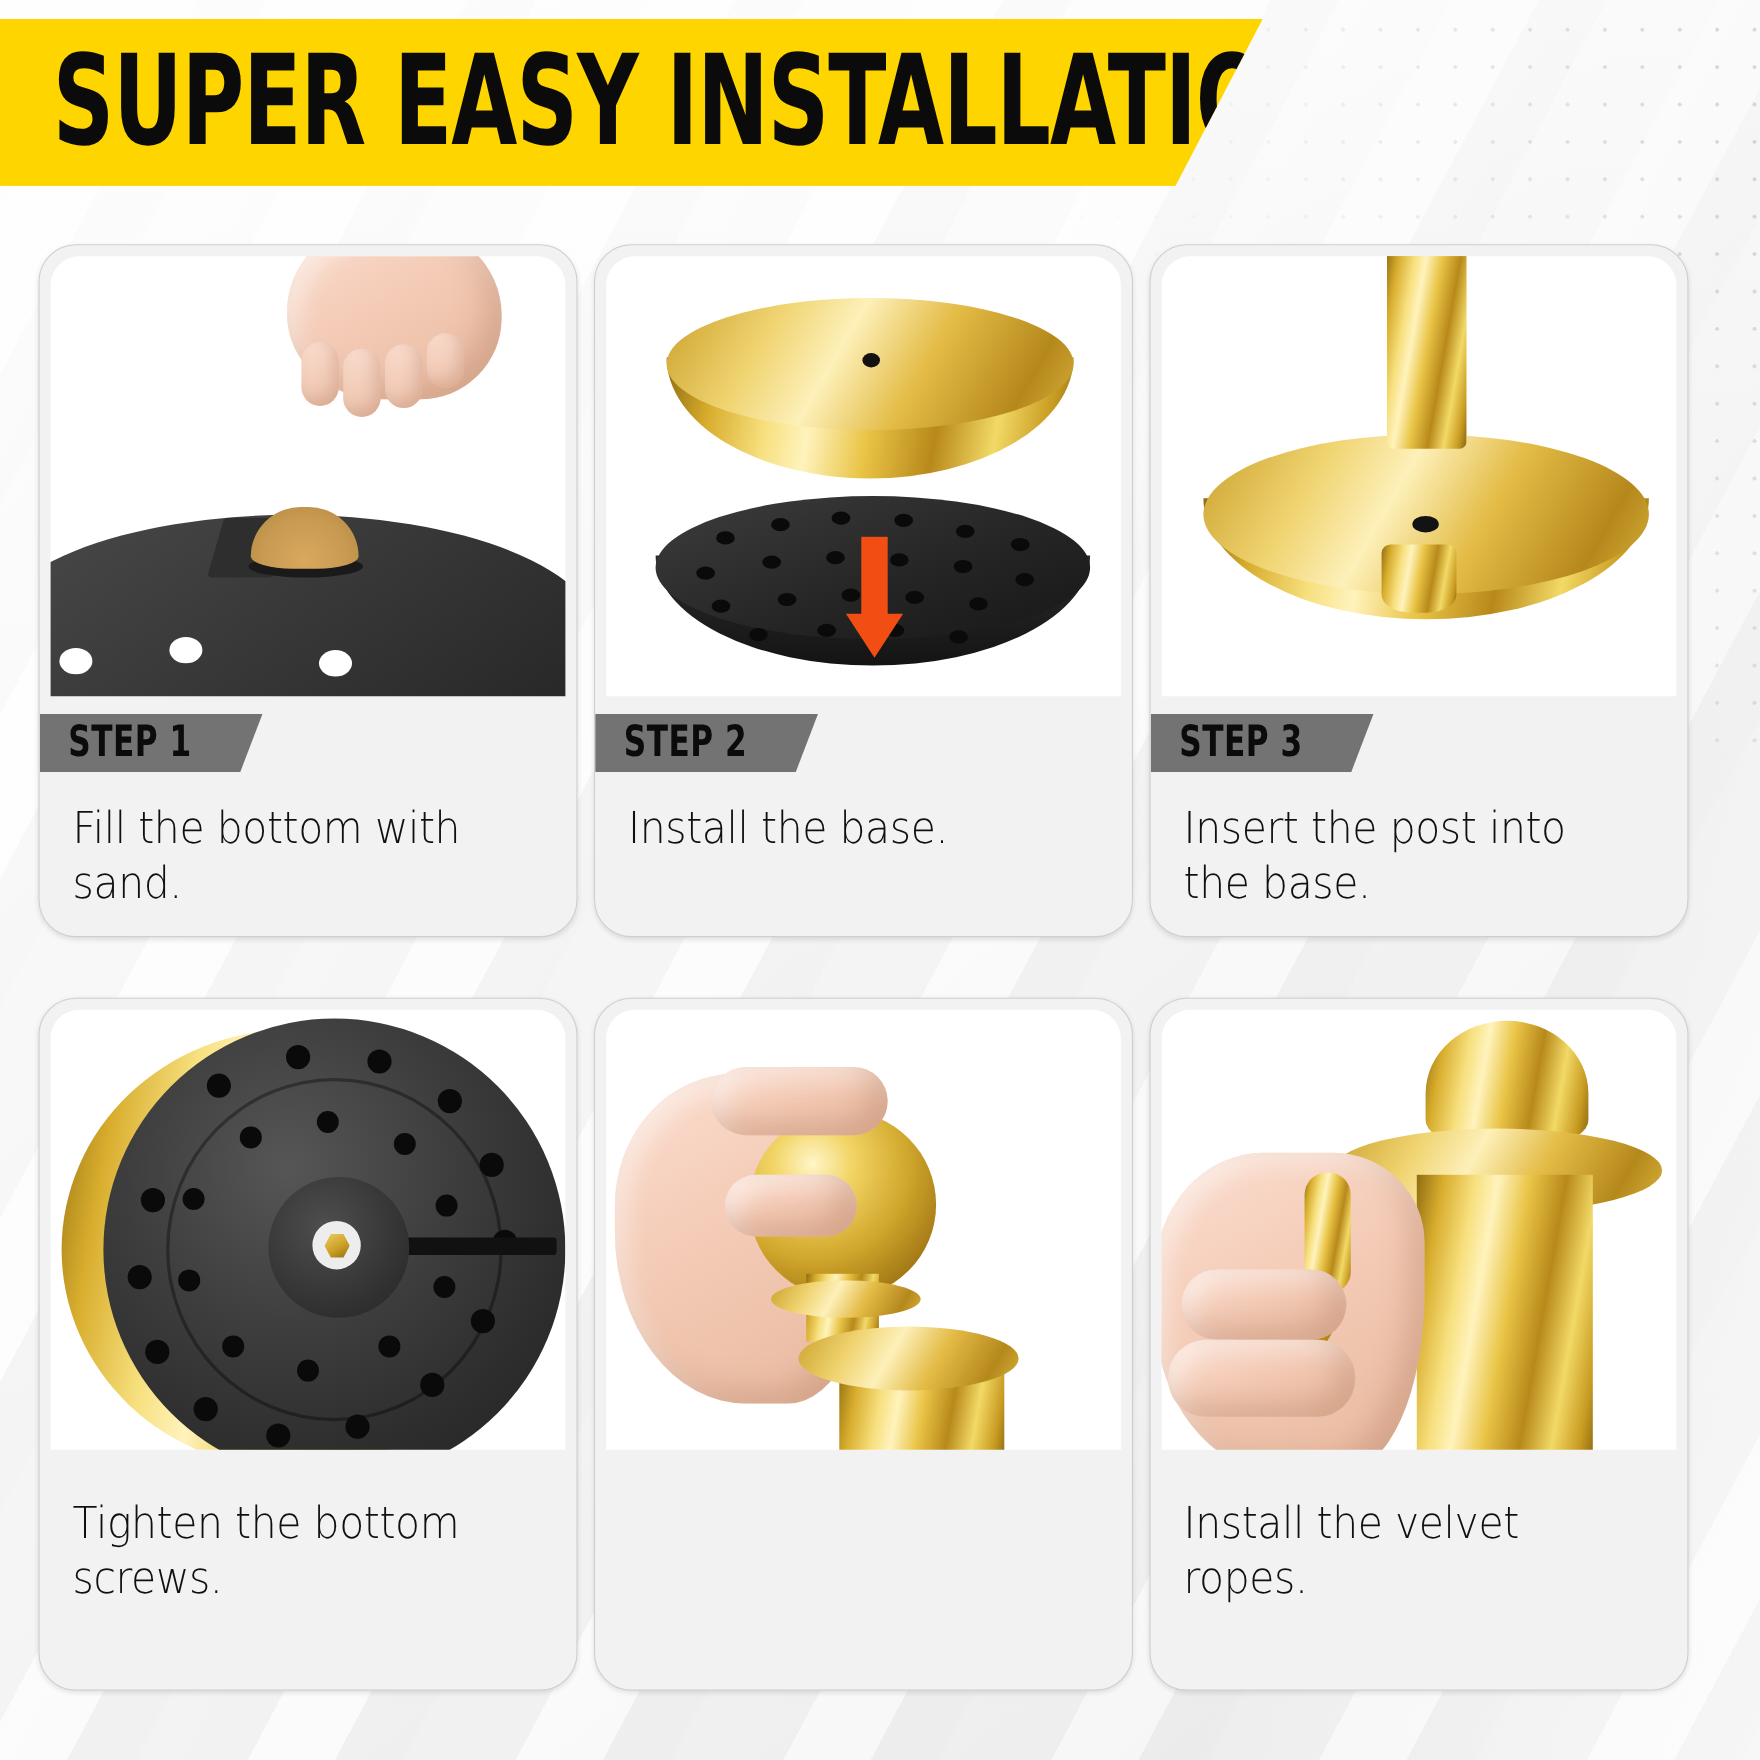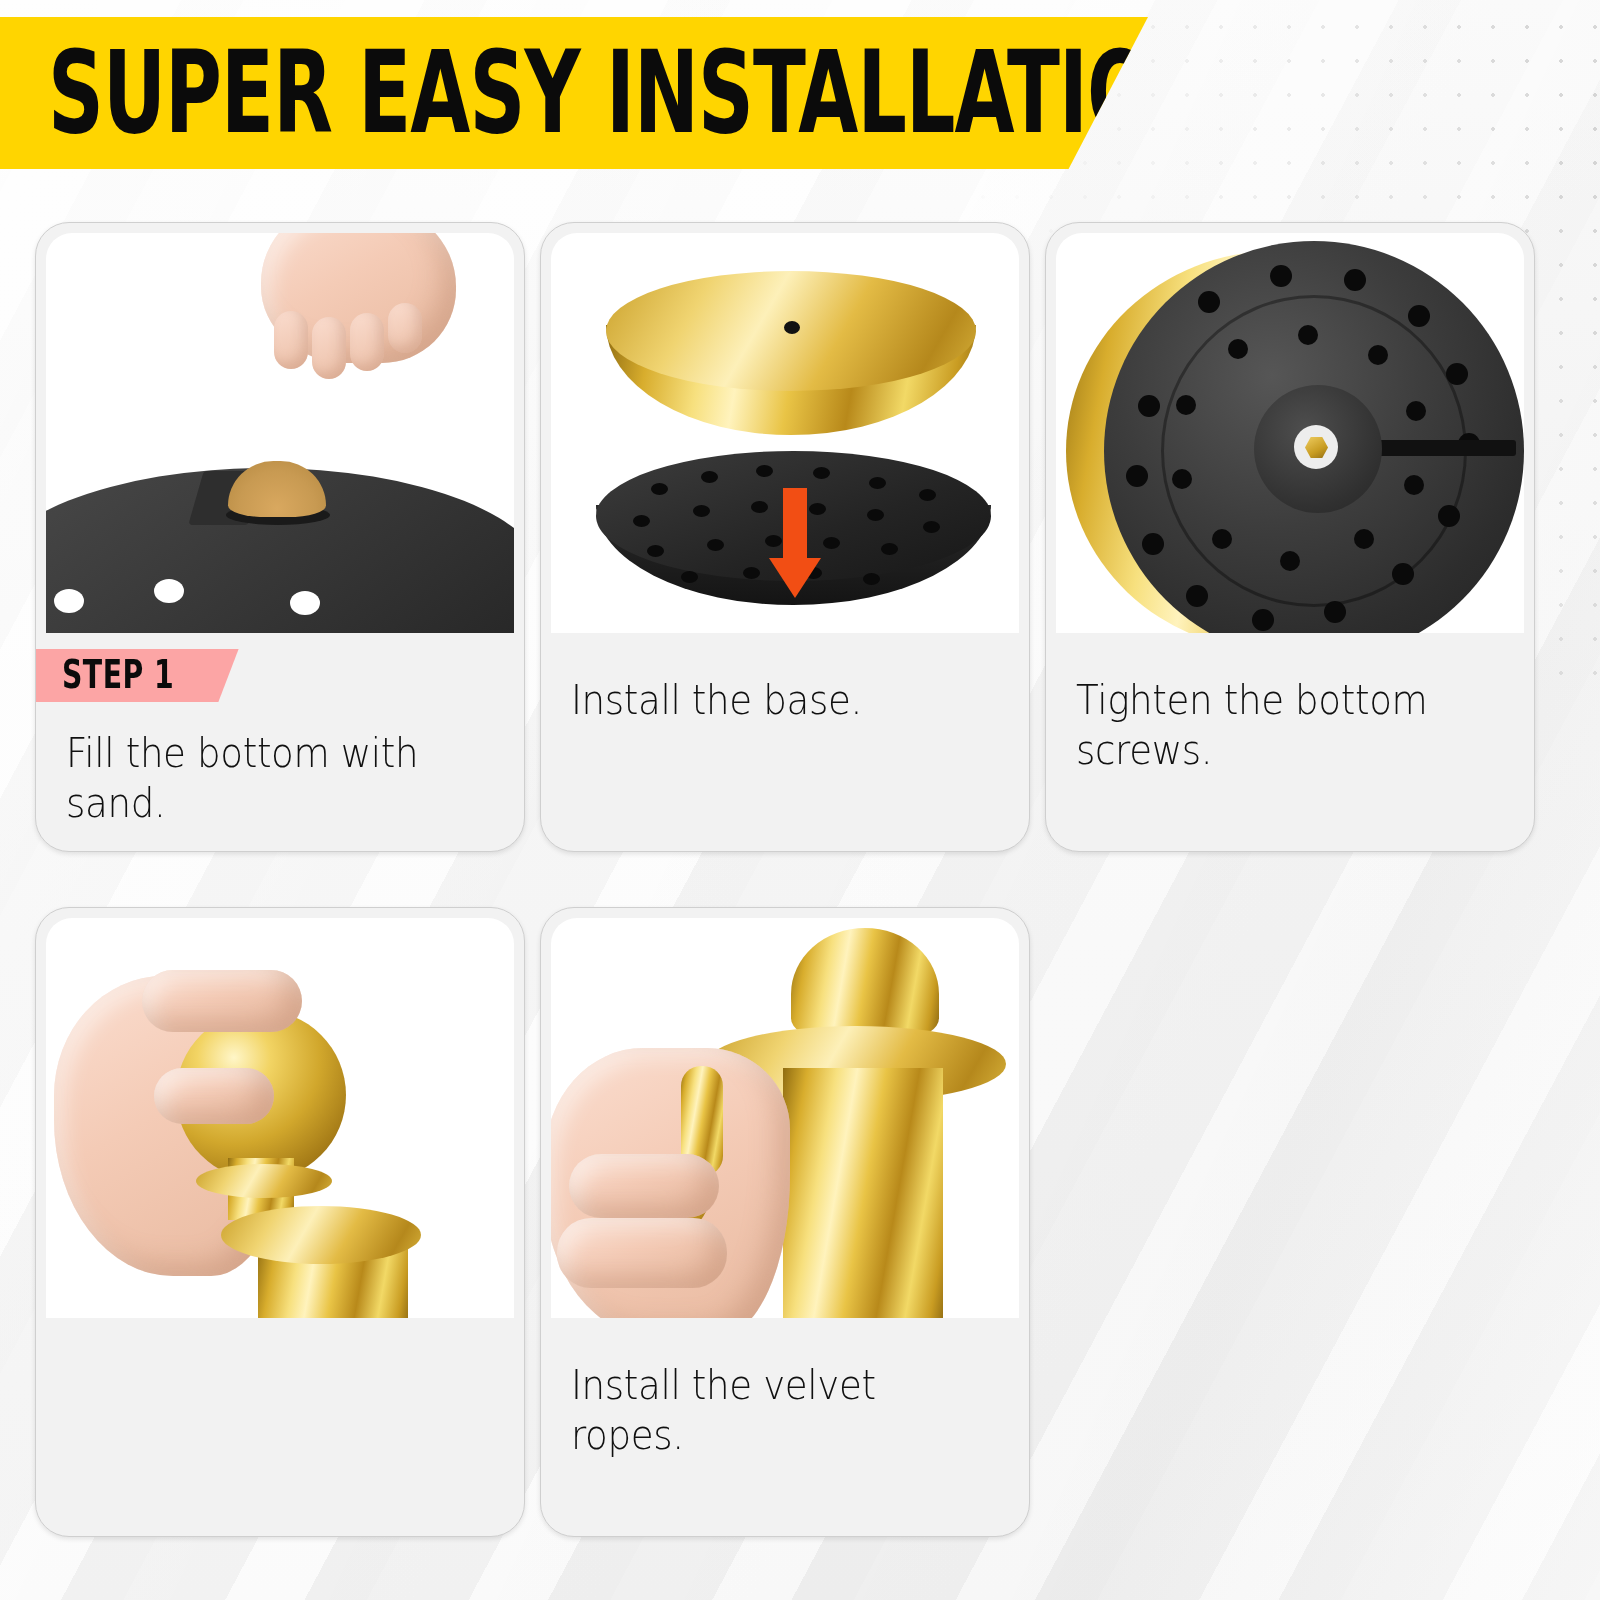--- a/index.html
+++ b/index.html
@@ -98,21 +98,21 @@
     margin: 10px 10px 0 10px;
     border-radius: 26px 26px 0 0;
     background: #ffffff;
     overflow: hidden;
   }
 
   .card-caption { flex: 1; padding: 16px 0 0 0; }
 
   .step-tag {
     display: inline-block;
-    background: #fca5a5;
+    background: #737373;
     padding: 9px 52px 9px 26px;
     clip-path: polygon(0 0, 100% 0, 90% 100%, 0 100%);
     margin-left: 0;
   }
   .step-tag-label {
     font-family: "Liberation Sans Narrow", "DejaVu Sans Condensed", "Liberation Sans", sans-serif;
     font-weight: 700;
     font-size: 35px;
     line-height: 1;
     color: #0b0b0b;
@@ -385,24 +385,43 @@
       <div class="hole" style="left:192px;top:334px;width:17px;height:12px;"></div>
       <div class="hole" style="left:254px;top:334px;width:17px;height:12px;"></div>
       <div class="hole" style="left:312px;top:340px;width:17px;height:12px;"></div>
       <div class="s2-arrow"></div>
       <div class="s2-arrow-head"></div>
       <div class="gold s2-disc-side"></div>
       <div class="gold-soft s2-disc-top"></div>
       <div class="s2-disc-hole"></div>
     </div>
     <div class="card-caption">
+      <div class="step-tag">
+        <span class="step-tag-label">STEP 2</span>
+      </div>
       <div class="caption-text">Install the base.</div>
     </div>
   </div>
 
+  <div class="step-card">
+    <div class="card-photo">
+      <div class="gold s3-post"></div>
+      <div class="gold s3-base-side"></div>
+      <div class="gold-soft s3-base-top"></div>
+      <div class="s3-hole"></div>
+      <div class="gold s3-stub"></div>
+      <div class="gold s3-post" style="left:205px;top:-10px;height:185px;"></div>
+    </div>
+    <div class="card-caption">
+      <div class="step-tag">
+        <span class="step-tag-label">STEP 3</span>
+      </div>
+      <div class="caption-text">Insert the post into the base.</div>
+    </div>
+  </div>
 
   <div class="step-card">
     <div class="card-photo">
       <div class="gold s4-gold-rim"></div>
       <div class="s4-black-disc"></div>
       <div class="s4-ring1"></div>
       <div class="hole" style="left:142px;top:58px;width:22px;height:22px;"></div>
       <div class="hole" style="left:214px;top:32px;width:22px;height:22px;"></div>
       <div class="hole" style="left:288px;top:36px;width:22px;height:22px;"></div>
       <div class="hole" style="left:352px;top:72px;width:22px;height:22px;"></div>

